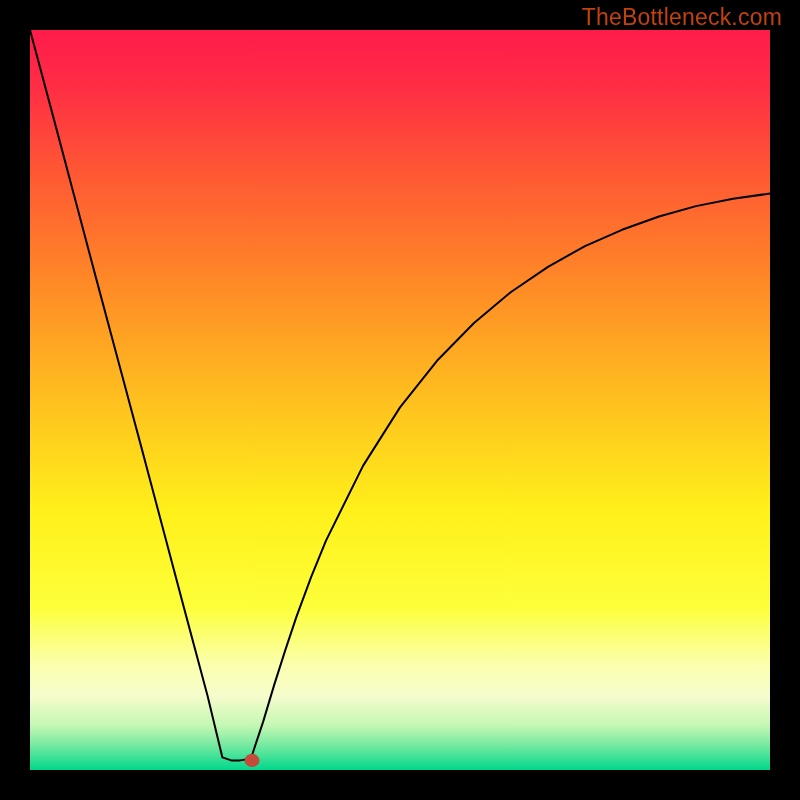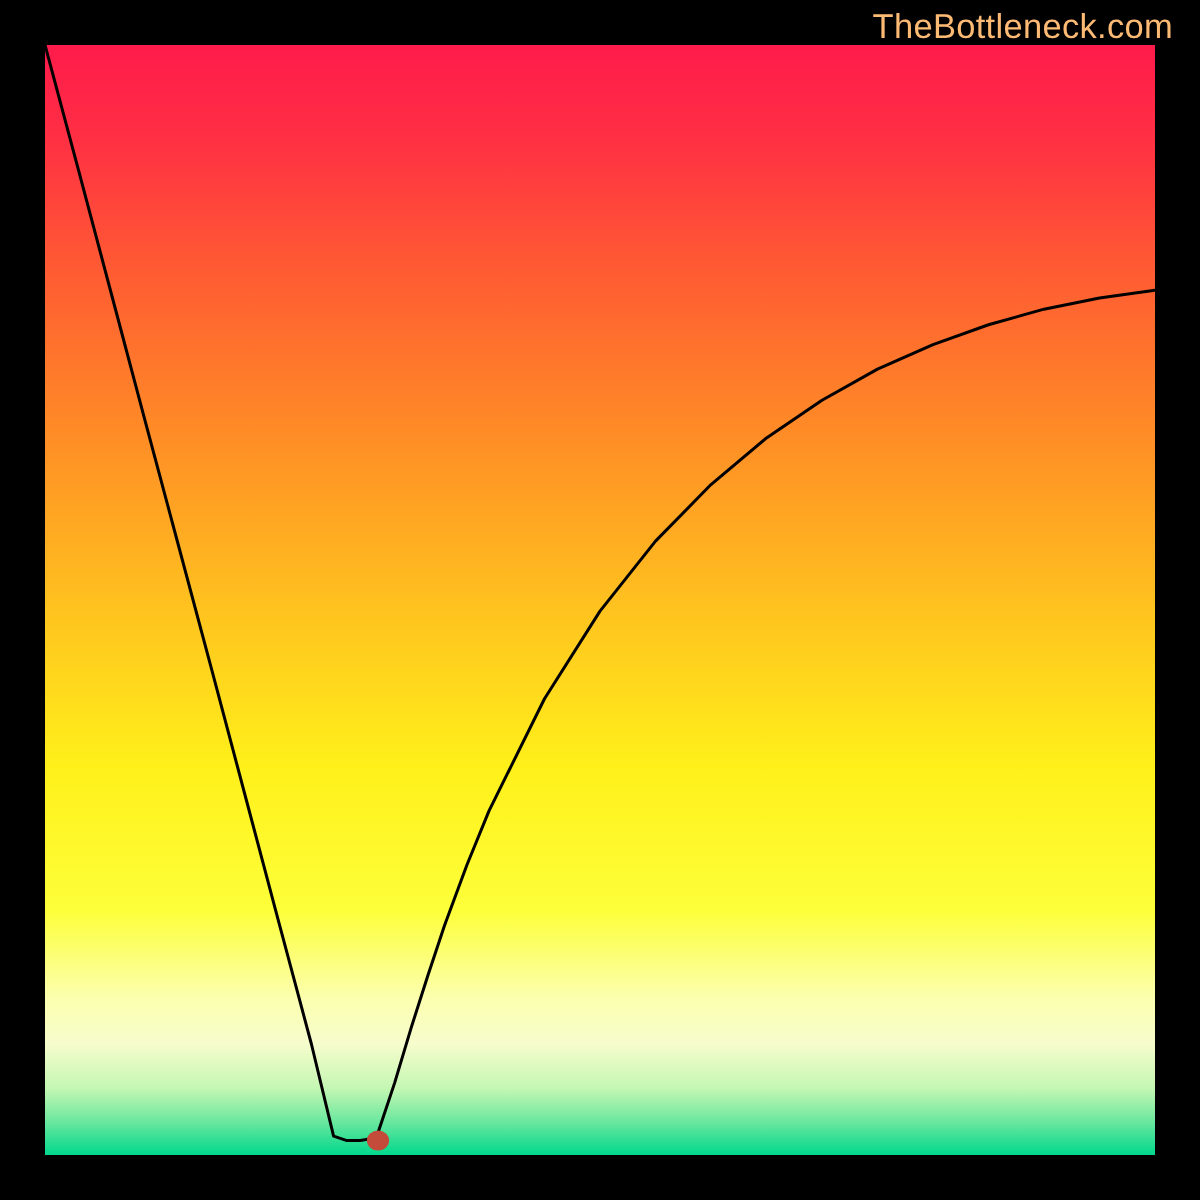--- a/index.html
+++ b/index.html
@@ -14,21 +14,21 @@
   .frame {
     position: relative;
     width: 800px;
     height: 800px;
     background: #000;
   }
   .watermark {
     position: absolute;
     top: 4px;
     right: 18px;
-    color: #fdba74;
+    color: #c2410c;
     font-size: 23px;
     font-weight: 400;
     letter-spacing: 0.2px;
     z-index: 5;
     user-select: none;
   }
   .plot-wrap {
     position: absolute;
     left: 30px;
     top: 30px;

